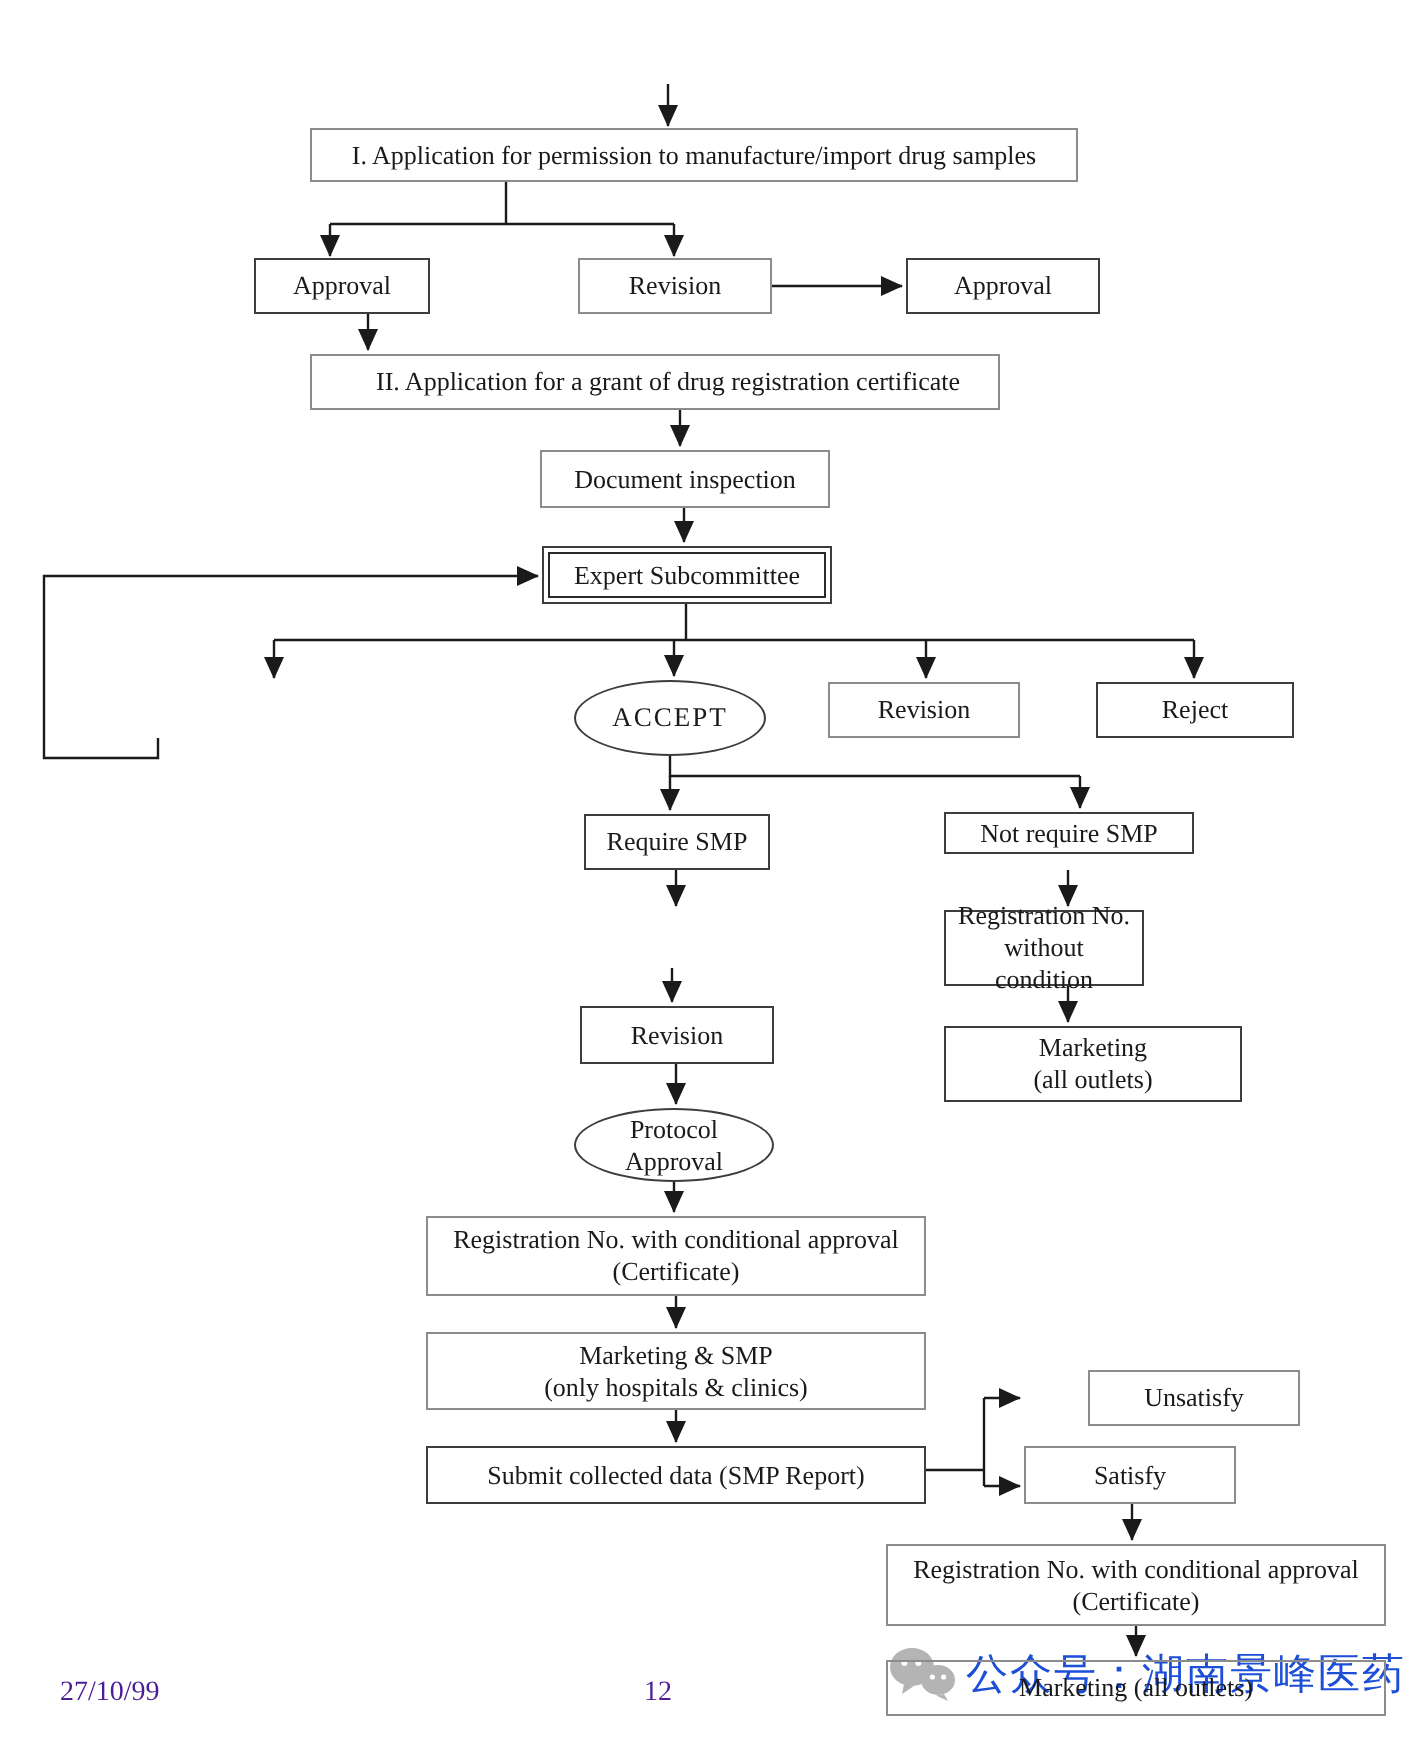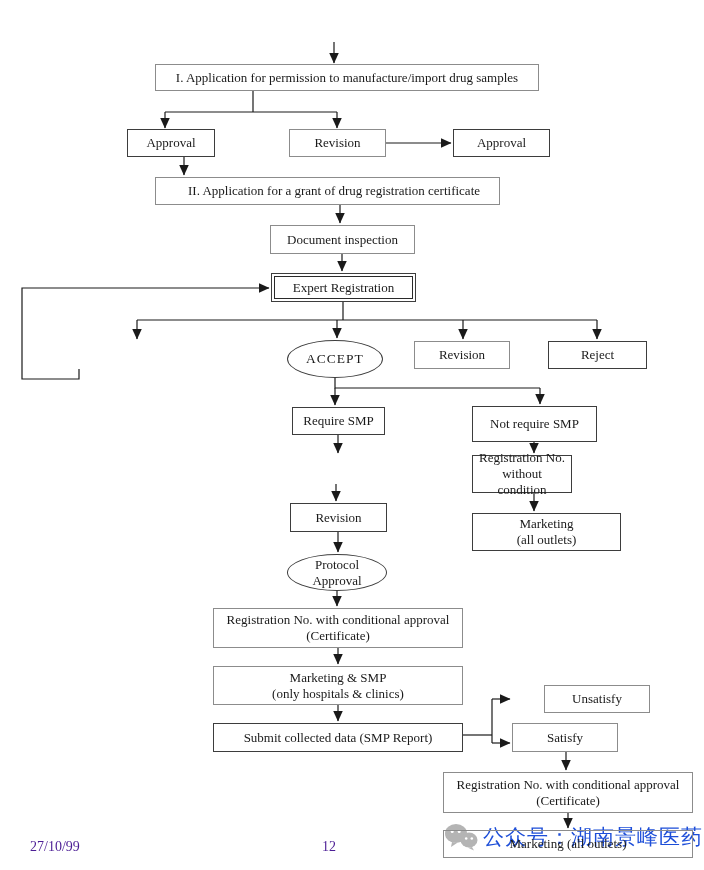--- a/index.html
+++ b/index.html
@@ -21,21 +21,21 @@
   .n-revision-top{left:289px;top:129px;width:97px;height:28px;}
   .n-approval-right{left:453px;top:129px;width:97px;height:28px;}
   .n-step2{left:155px;top:177px;width:345px;height:28px;padding-left:16px;}
   .n-docinsp{left:270px;top:225px;width:145px;height:29px;}
   .n-expert{left:271px;top:273px;width:145px;height:29px;}
   .n-request{left:40px;top:341px;width:203px;height:28px;}
   .n-accept{left:287px;top:340px;width:96px;height:38px;letter-spacing:1px;font-size:13.5px;}
   .n-revision-mid{left:414px;top:341px;width:96px;height:28px;}
   .n-reject{left:548px;top:341px;width:99px;height:28px;}
   .n-require-smp{left:292px;top:407px;width:93px;height:28px;}
-  .n-not-require{left:472px;top:406px;width:125px;height:36px;}
+  .n-not-require{left:472px;top:406px;width:125px;height:21px;}
   .n-submit-protocol{left:248px;top:455px;width:177px;height:29px;}
   .n-reg-without{left:472px;top:455px;width:100px;height:38px;}
   .n-revision-smp{left:290px;top:503px;width:97px;height:29px;}
   .n-marketing-right{left:472px;top:513px;width:149px;height:38px;}
   .n-protocol-approval{left:287px;top:554px;width:100px;height:37px;}
   .n-reg-cond1{left:213px;top:608px;width:250px;height:40px;}
   .n-marketing-smp{left:213px;top:666px;width:250px;height:39px;}
   .n-submit-data{left:213px;top:723px;width:250px;height:29px;}
   .n-unsatisfy{left:525px;top:685px;width:106px;height:28px;margin-left:19px;}
   .n-satisfy{left:512px;top:723px;width:106px;height:29px;}
@@ -97,21 +97,21 @@
       <path d="M568,813 V828" marker-end="url(#arrow)"></path>
     </g>
   </svg>
 
   <div class="node n-step1 b-gray">I. Application for permission to manufacture/import drug samples</div>
   <div class="node n-approval-left">Approval</div>
   <div class="node n-revision-top b-gray">Revision</div>
   <div class="node n-approval-right">Approval</div>
   <div class="node n-step2 b-gray">II. Application for a grant of drug registration certificate</div>
   <div class="node n-docinsp b-gray">Document inspection</div>
-  <div class="node n-expert double">Expert Registration</div>
+  <div class="node n-expert double">Expert Subcommittee</div>
   <div class="node n-accept ellipse">ACCEPT</div>
   <div class="node n-revision-mid b-gray">Revision</div>
   <div class="node n-reject">Reject</div>
   <div class="node n-require-smp">Require SMP</div>
   <div class="node n-not-require">Not require SMP</div>
   <div class="node n-reg-without">Registration No.
 without condition</div>
   <div class="node n-revision-smp">Revision</div>
   <div class="node n-marketing-right">Marketing
 (all outlets)</div>

